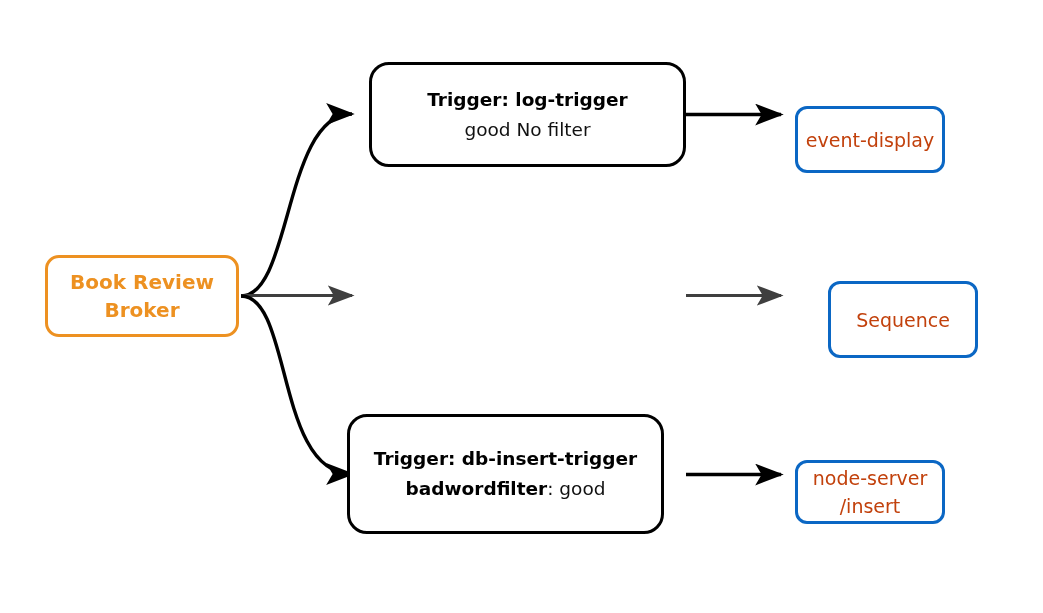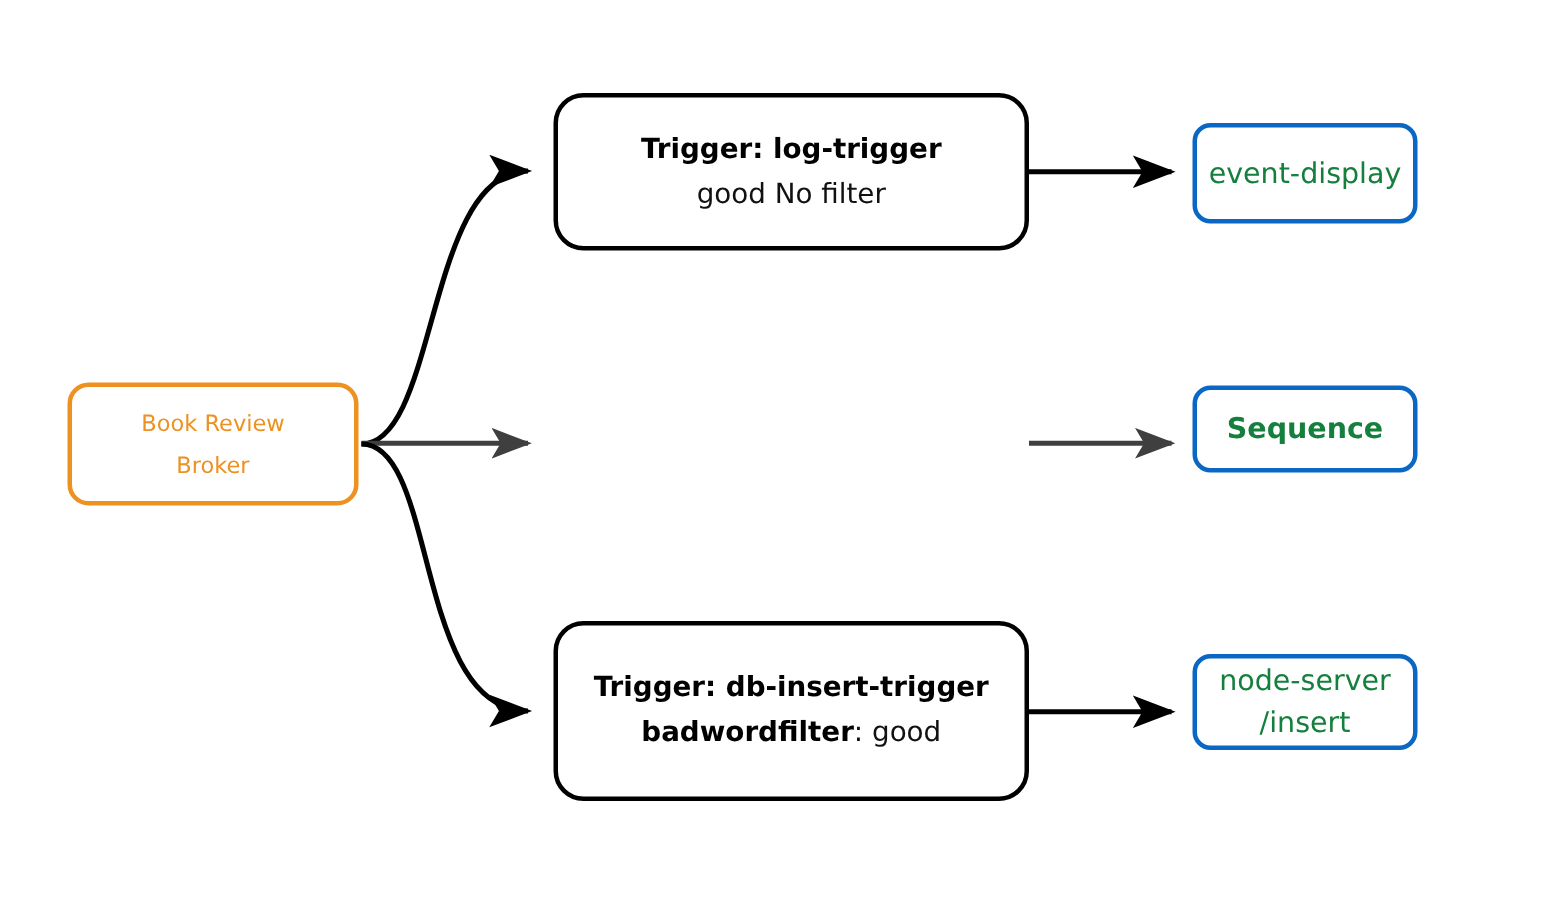--- a/index.html
+++ b/index.html
@@ -32,44 +32,45 @@
     align-items: center;
     justify-content: center;
     background: #ffffff;
     text-align: center;
   }
   
   .node-broker {
     border: 3px solid #ed9121;
     border-radius: 14px;
     color: #ed9121;
-    font-size: 15px;
+    font-size: 20px;
     line-height: 28px;
-    font-weight: 400;
+    font-weight: 700;
   }
   .broker-line { white-space: nowrap; }
 
   
   .node-trigger {
     border: 3px solid #000000;
     border-radius: 20px;
     color: #111111;
     font-size: 18.5px;
     line-height: 30px;
   }
   .trig-line { white-space: nowrap; }
   .trig-line b { font-weight: 700; color: #000000; }
 
   
   .node-service {
     border: 3px solid #0b67c4;
     border-radius: 12px;
-    color: #15803d;
+    color: #c2410c;
     font-size: 19px;
     line-height: 28px;
+    margin-top: 24px;
   }
   .svc-line { white-space: nowrap; }
 </style>
 </head>
 <body>
 
 <div id="canvas">
 
   <svg id="edges" viewBox="0 0 1043 613" xmlns="http://www.w3.org/2000/svg">
     <defs>
@@ -102,34 +103,34 @@
   <div class="node node-trigger" style="left:369px; top:62px; width:317px; height:105px;">
     <span class="trig-line">
       <b>Trigger: log-trigger</b>
     </span>
     <span class="trig-line">
       <span>good No filter</span>
     </span>
   </div>
 
 
-  <div class="node node-trigger" style="left:369px; top:414px; width:317px; height:120px;">
+  <div class="node node-trigger" style="left:347px; top:414px; width:317px; height:120px;">
     <span class="trig-line">
       <b>Trigger: db-insert-trigger</b>
     </span>
     <span class="trig-line">
       <b>badwordfilter</b><span>: good</span>
     </span>
   </div>
 
   <div class="node node-service" style="left:795px; top:82px; width:150px; height:67px;">
     <span class="svc-line">event-display</span>
   </div>
 
-  <div class="node node-service" style="left:795px; top:257px; width:150px; height:58px;font-weight:bold;">
+  <div class="node node-service" style="left:828px; top:257px; width:150px; height:77px;">
     <span class="svc-line">Sequence</span>
   </div>
 
   <div class="node node-service" style="left:795px; top:436px; width:150px; height:64px;">
     <span class="svc-line">node-server</span>
     <span class="svc-line">/insert</span>
   </div>
 
 </div>
 

